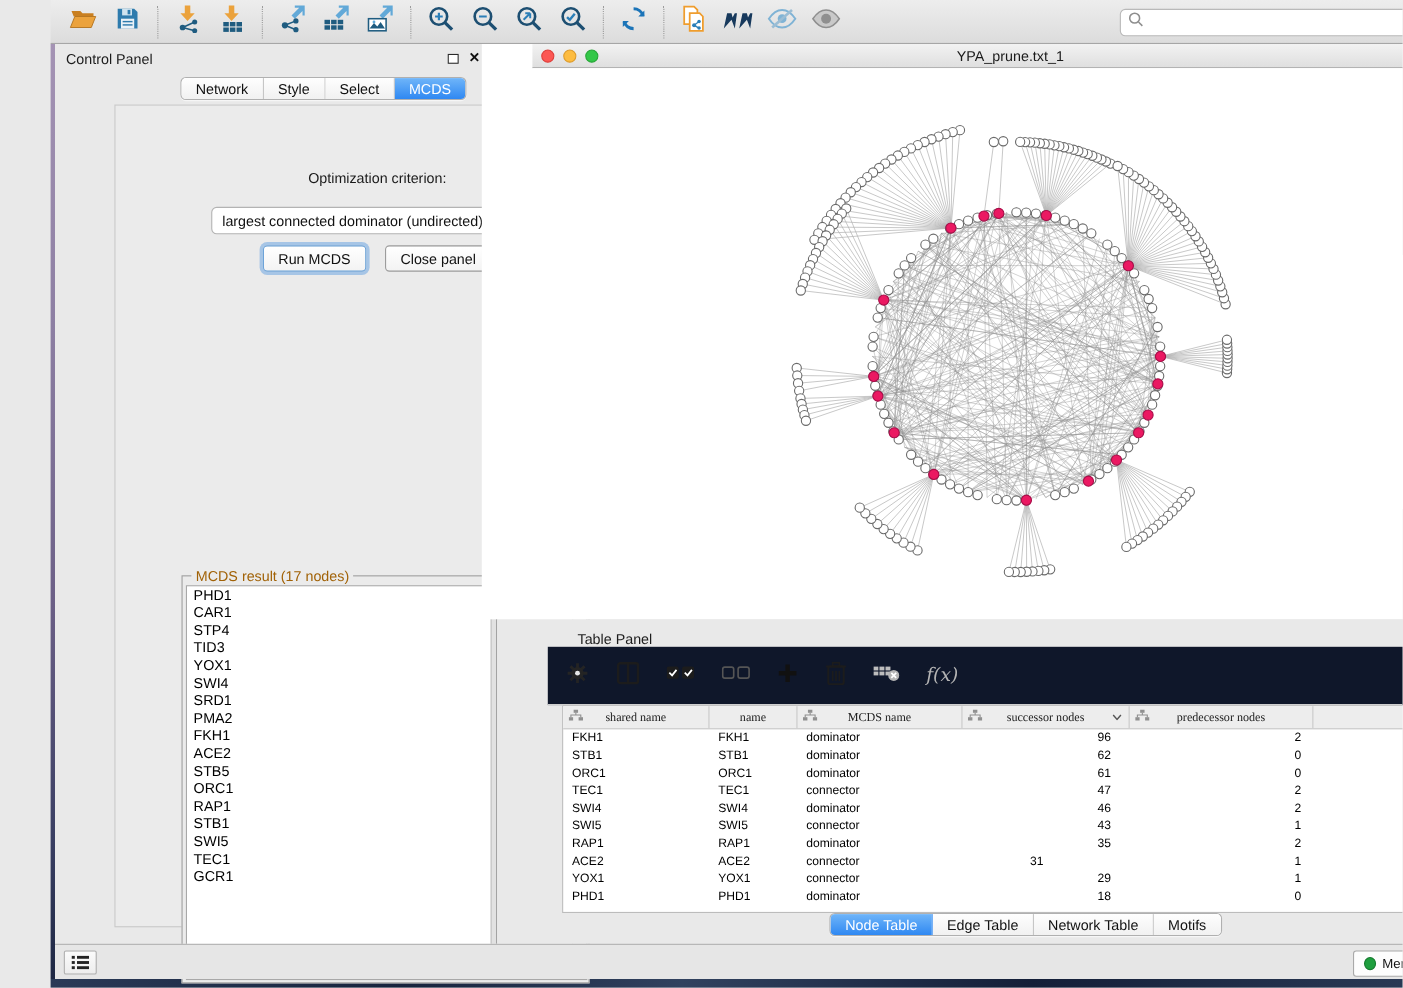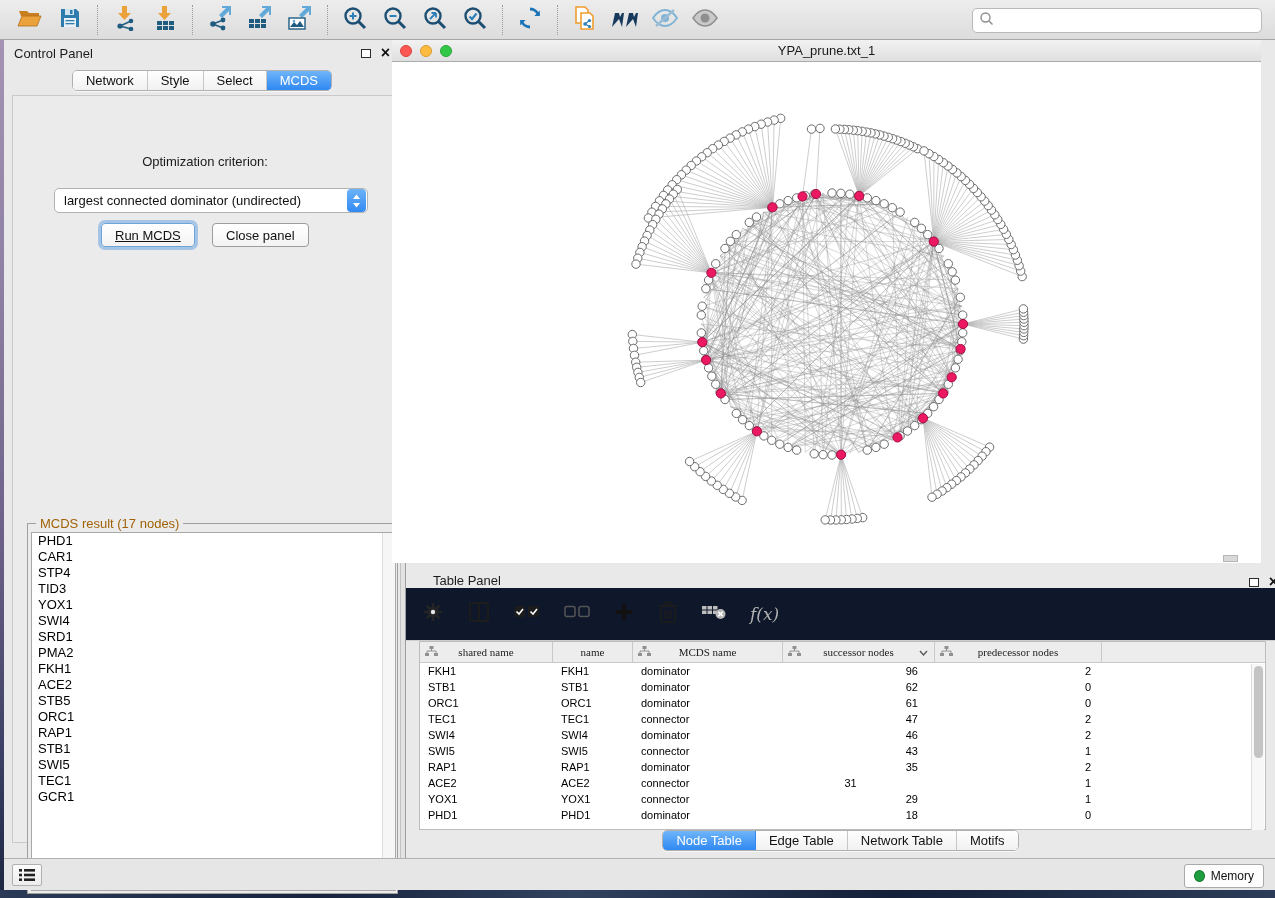--- a/index.html
+++ b/index.html
@@ -1,18 +1,18 @@
 <!DOCTYPE html>
 <html><head>
 <meta charset="utf-8">
 <style>
   * { margin:0; padding:0; box-sizing:border-box; }
   html,body { width:1275px; height:898px; overflow:hidden; }
   body { font-family:"Liberation Sans", sans-serif; position:relative; background:#e9e9e9; }
-  .abs { position:absolute; }
+  .abs { position:absolute;margin-left:46px; }
 
   
   #desktop-left { left:0; top:40px; width:4px; height:850px;
     background:linear-gradient(180deg,#a493b4 0%,#8d7fa3 30%,#6b5f86 60%,#3a3f63 85%,#1d2743 100%); }
   #desktop-bottom { left:0; top:890px; width:1275px; height:8px;
     background:linear-gradient(90deg,#2a3a57,#17233d 25%,#31425f 45%,#141f38 70%,#2c3c58 100%); }
 
   
   #toolbar { left:0; top:0; width:1275px; height:40px;
     background:linear-gradient(#ededed,#dcdcdc); border-bottom:1px solid #a6a6a6;
@@ -41,21 +41,21 @@
   #cp-content { left:8px; top:55px; width:384px; height:748px; border:1px solid #c9c9c9; background:#ebebeb; }
 
   .cp-label { left:0; top:58px; width:384px; text-align:center; font-size:13px; color:#1a1a1a; }
   #cp-dropdown { left:41px; top:92px; width:314px; height:25px; background:#fff; border:1px solid #b3b3b3;
     border-radius:5px; display:flex; align-items:center; }
   #cp-dropdown .dd-text { flex:1; font-size:13px; padding-left:9px; color:#111; white-space:nowrap; }
   #cp-dropdown .dd-stepper { width:19px; height:23px; margin-right:1px; border-radius:4px;
     background:linear-gradient(#6cb3f8,#338af3); display:flex; align-items:center; justify-content:center; }
   .btn { height:24px; background:linear-gradient(#ffffff,#f3f3f3); border:1px solid #9c9c9c; border-radius:4px;
     font-size:13px; color:#111; display:inline-flex; align-items:center; justify-content:center; padding:0 13px; }
-  #run-btn { left:88px; top:127px; border-color:#6da3d8; box-shadow:0 0 0 3px rgba(110,165,225,.55);text-decoration:underline; }
+  #run-btn { left:88px; top:127px; border-color:#6da3d8; box-shadow:0 0 0 3px rgba(110,165,225,.55); }
   #close-btn { left:199px; top:127px;text-align:right; }
 
   #mcds-fieldset { left:14px; top:427px; width:371px; height:371px; border:1px solid #9f9f9f;
     background:#ebebeb; }
   #mcds-legend { position:absolute; left:8px; top:-8px; background:#ebebeb; padding:0 4px;
     font-size:13px; color:#a16207; }
   #mcds-list { position:absolute; left:3px; top:8px; width:365px; height:359px; background:#fff;
     border:1px solid #a8a8a8; overflow:hidden; }
   #mcds-list .li { font-size:13px; line-height:16px; padding-left:6px; color:#000; }
   #mcds-scroll { position:absolute; right:0; top:0; width:13px; height:100%;

